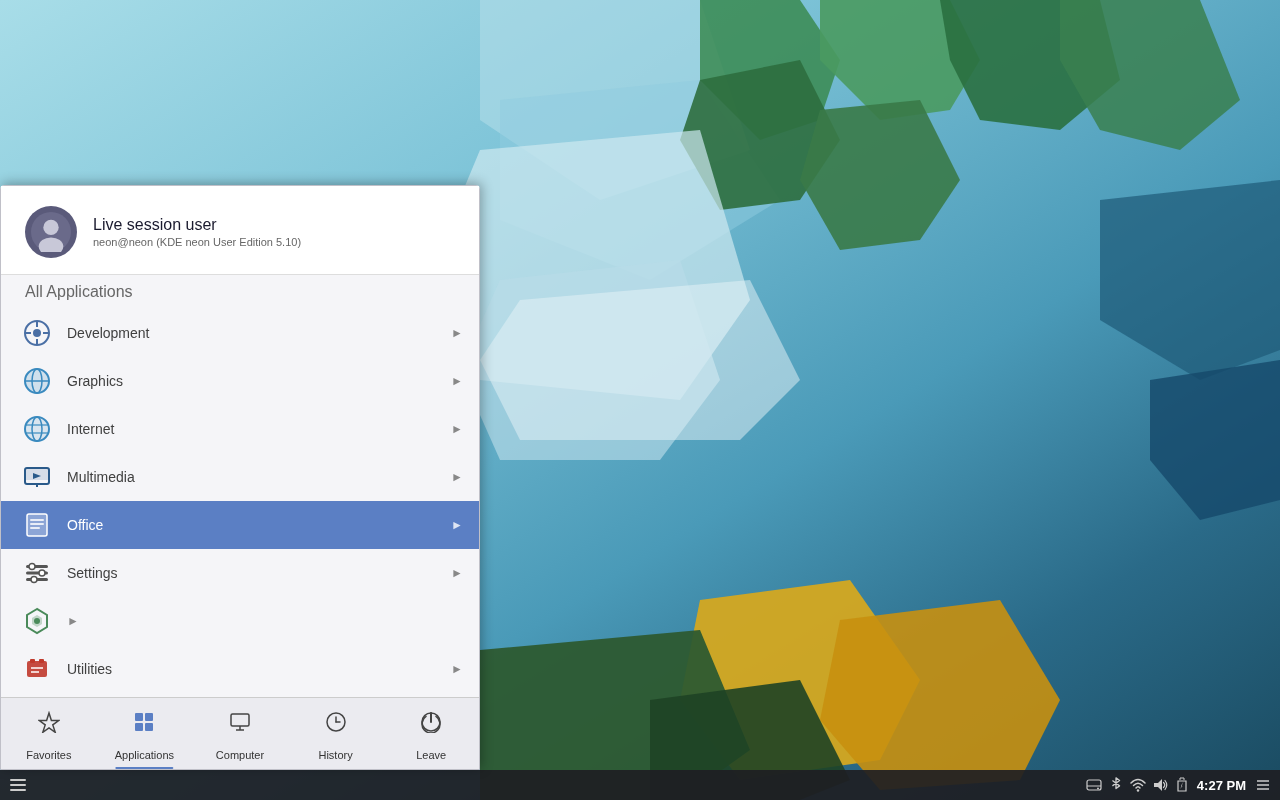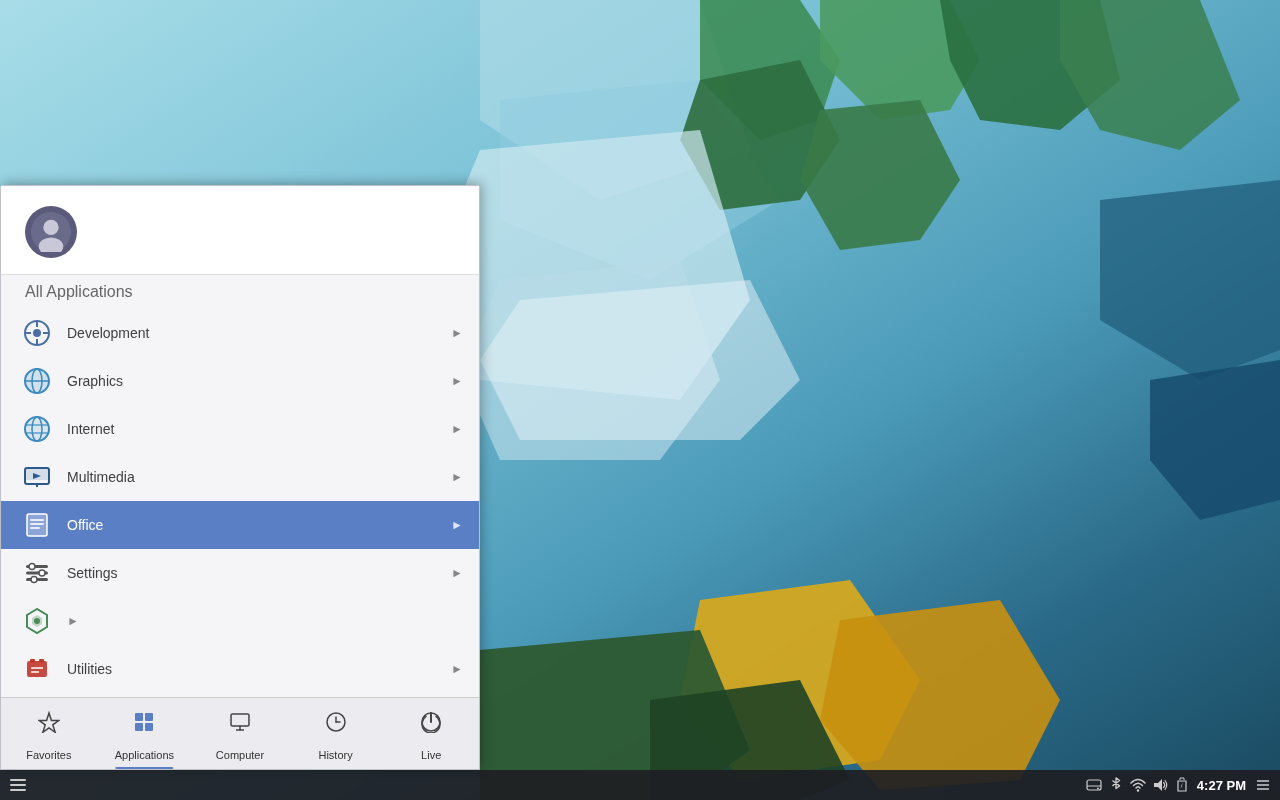--- a/index.html
+++ b/index.html
@@ -324,20 +324,24 @@
 <div id="app-menu">
 
   <div id="user-profile">
     <div id="avatar">
       <svg viewBox="0 0 52 52" xmlns="http://www.w3.org/2000/svg">
         <circle cx="26" cy="26" r="26" fill="#6a6a8a"></circle>
         <circle cx="26" cy="20" r="10" fill="#c8c8d8"></circle>
         <ellipse cx="26" cy="45" rx="16" ry="12" fill="#c8c8d8"></ellipse>
       </svg>
     </div>
+    <div id="user-info">
+      <span id="user-name">Live session user</span>
+      <span id="user-subtitle">neon@neon (KDE neon User Edition 5.10)</span>
+    </div>
   </div>
 
   <div id="all-applications-label">All Applications</div>
 
   <div id="menu-items">
 
     <div class="menu-item">
       <div class="menu-item-icon">
         <svg width="28" height="28" viewBox="0 0 28 28" xmlns="http://www.w3.org/2000/svg">
           <circle cx="14" cy="14" r="12" fill="none" stroke="#4a6fa5" stroke-width="2"></circle>
@@ -495,21 +499,21 @@
     </div>
 
     <div class="tab-item">
       <div class="tab-icon">
         <svg viewBox="0 0 22 22" xmlns="http://www.w3.org/2000/svg">
           <circle cx="11" cy="11" r="9" fill="none" stroke="#444" stroke-width="1.5"></circle>
           <line x1="11" y1="2" x2="11" y2="11" stroke="#444" stroke-width="2" stroke-linecap="round"></line>
           <path d="M6 5.5a9 9 0 1 0 10 0" fill="none" stroke="#444" stroke-width="1.5" stroke-linecap="round"></path>
         </svg>
       </div>
-      <span class="tab-label">Live</span>
+      <span class="tab-label">Leave</span>
     </div>
 
   </div>
 </div>
 
 <div id="desktop-icon">
   <svg width="22" height="22" viewBox="0 0 22 22" xmlns="http://www.w3.org/2000/svg">
     <polygon points="11,1 21,7 21,15 11,21 1,15 1,7" fill="#4a8080" stroke="#6ababa" stroke-width="1"></polygon>
     <polygon points="11,5 17,8.5 17,13.5 11,17 5,13.5 5,8.5" fill="#2a5a6a" opacity="0.8"></polygon>
     <polygon points="11,8 14,9.7 14,13.3 11,15 8,13.3 8,9.7" fill="#3a7a8a" opacity="0.9"></polygon>

